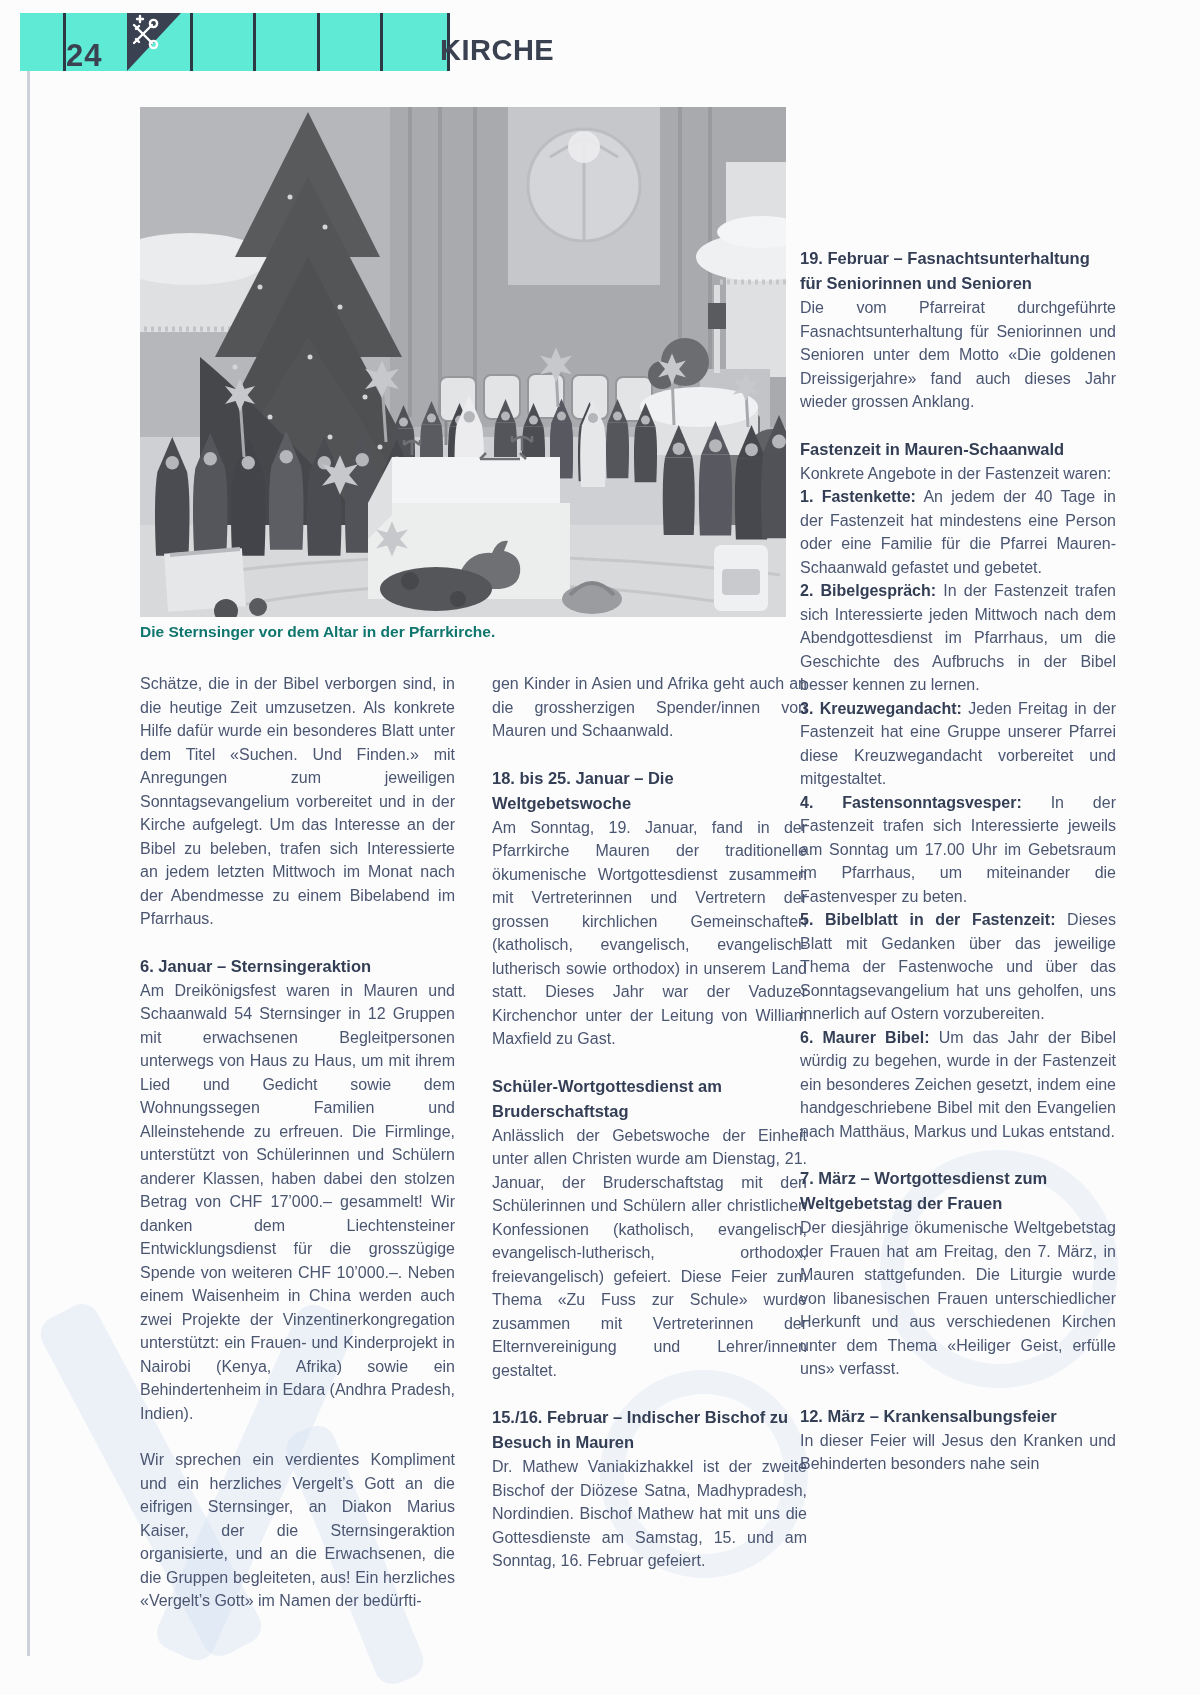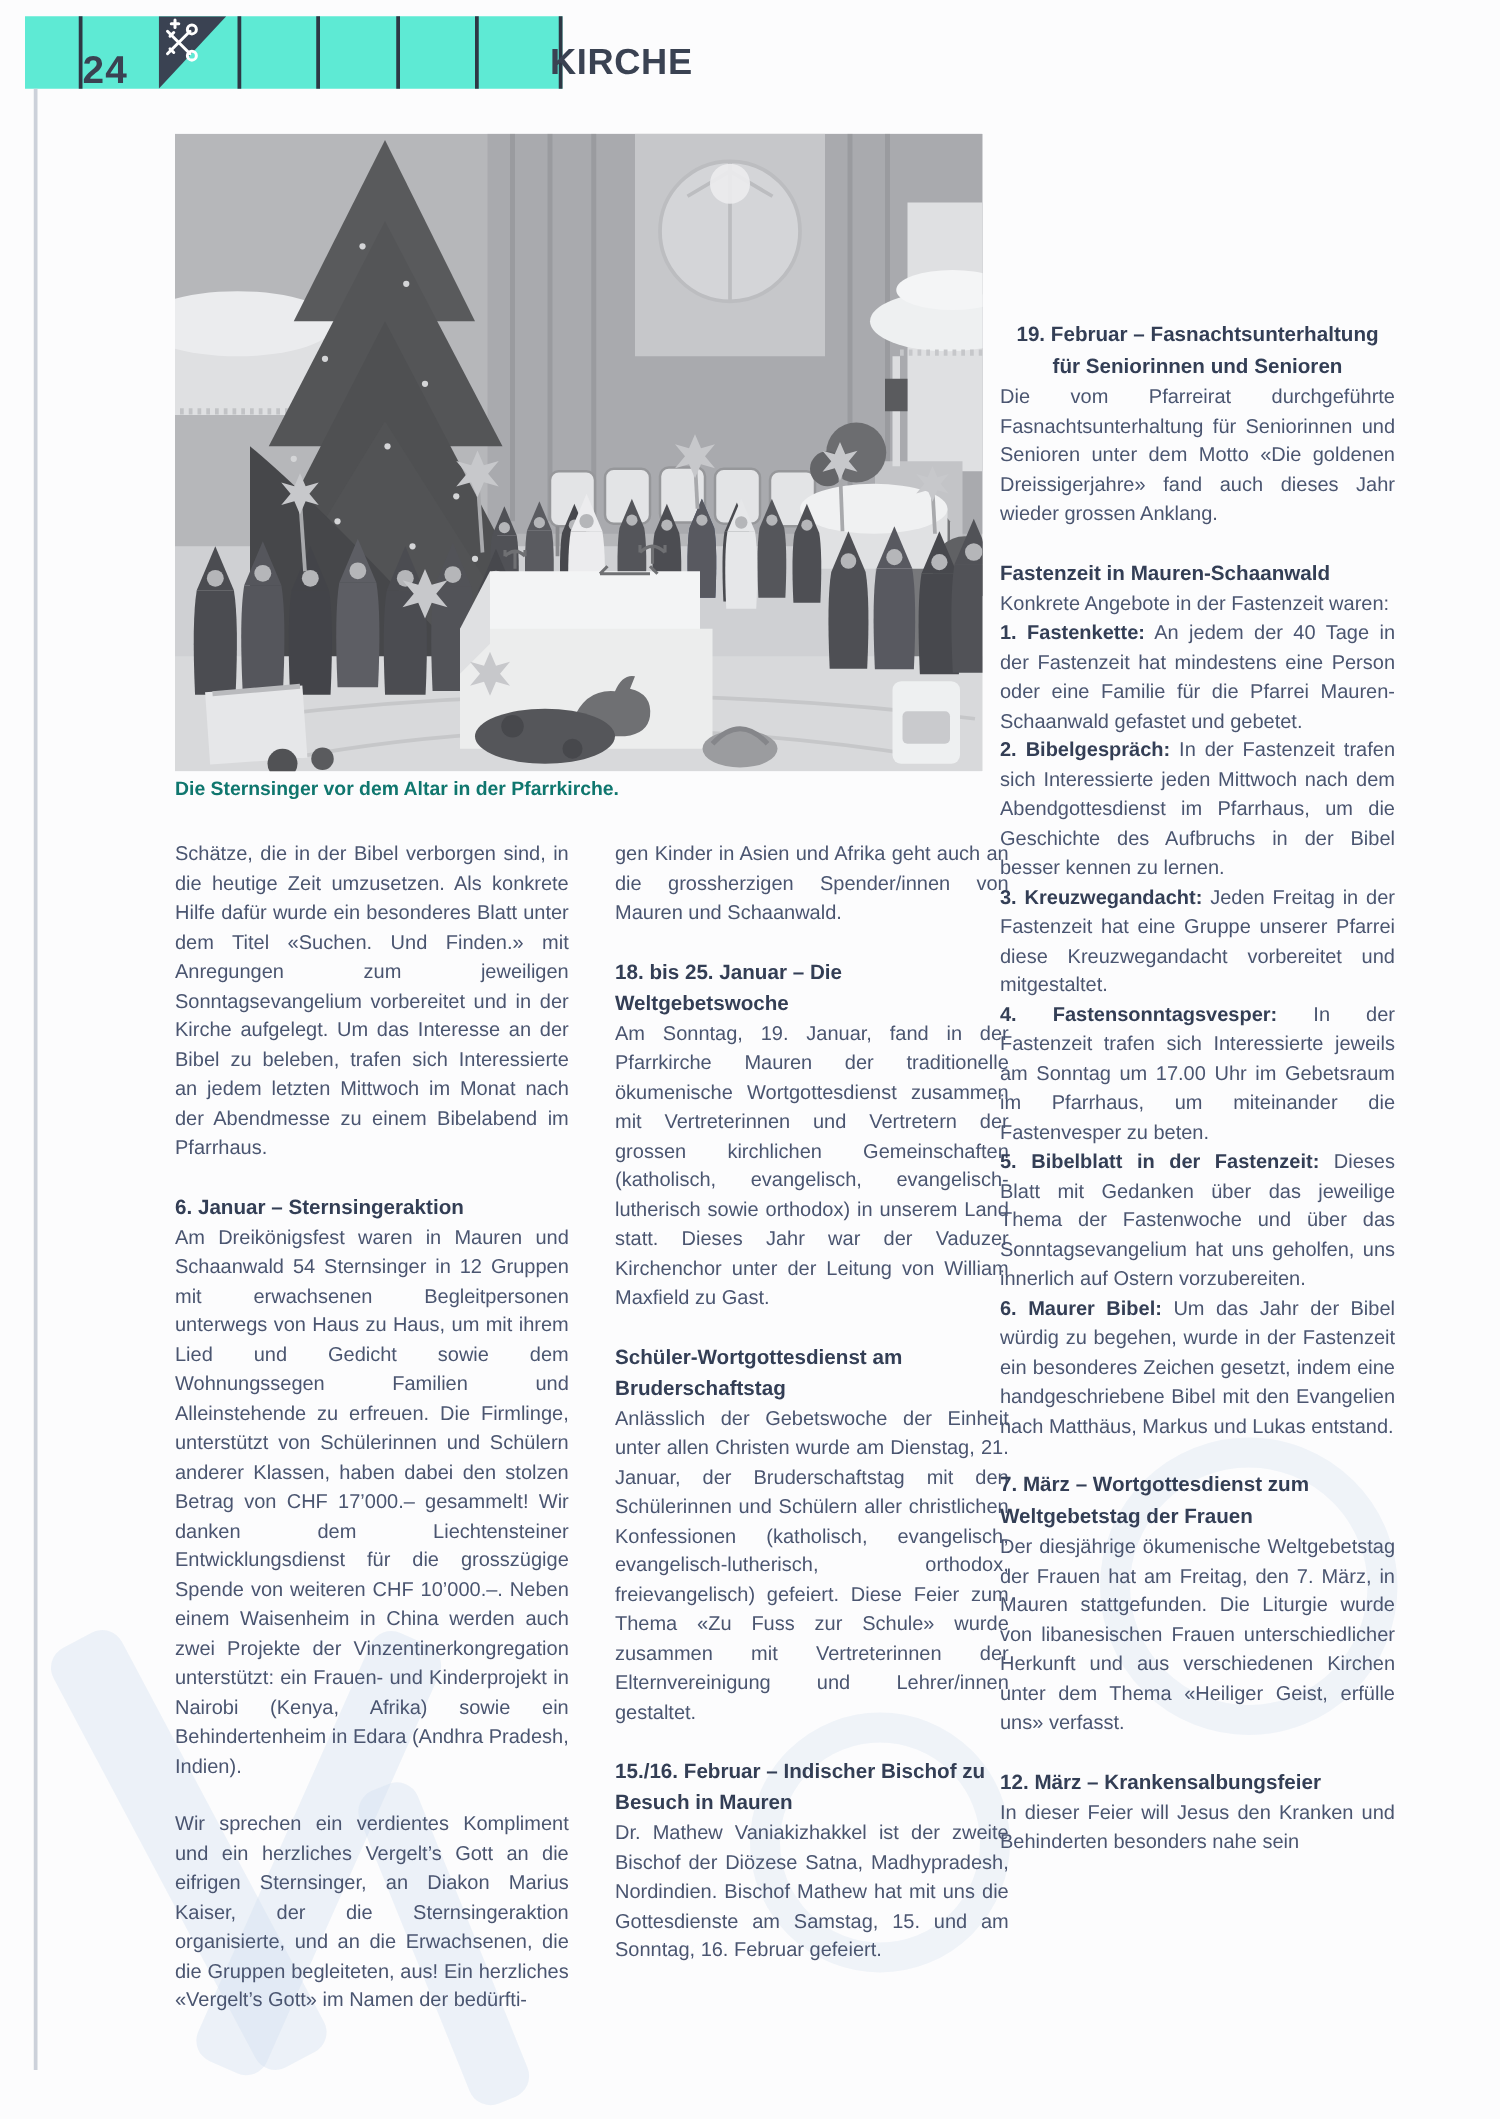--- a/index.html
+++ b/index.html
@@ -38,21 +38,21 @@
     font-size:15.5px;font-weight:bold;color:#0f766e;
   }
   
   .col{position:absolute;width:315px;z-index:1;text-align:justify;
        font-size:16px;line-height:23.5px;hyphens:auto;-webkit-hyphens:auto;}
   .col1{left:140px;top:672px;}
   .col2{left:492px;top:672px;}
   .col3{left:800px;top:238px;width:316px;}
   .para{margin:0;}
   .head{margin:23px 0 0 0;font-size:16.5px;line-height:25px;font-weight:bold;color:#333e55;text-align:left;}
-  .head.first{margin-top:18px;text-align:center;}
+  .head.first{margin-top:8px;}
   .gap{margin-top:23px;}
   .lead{font-weight:bold;color:#333e55;margin-top:17px;}
 </style>
 </head>
 <body>
 
 <div class="wm" style="left:120px;top:1290px;width:62px;height:380px;transform:rotate(-28deg);"></div>
 <div class="wm" style="left:225px;top:1295px;width:60px;height:375px;transform:rotate(24deg);"></div>
 <div class="wm" style="left:330px;top:1420px;width:50px;height:270px;transform:rotate(-22deg);"></div>
 <div class="wm-ring" style="left:600px;top:1370px;width:160px;height:160px;"></div>

